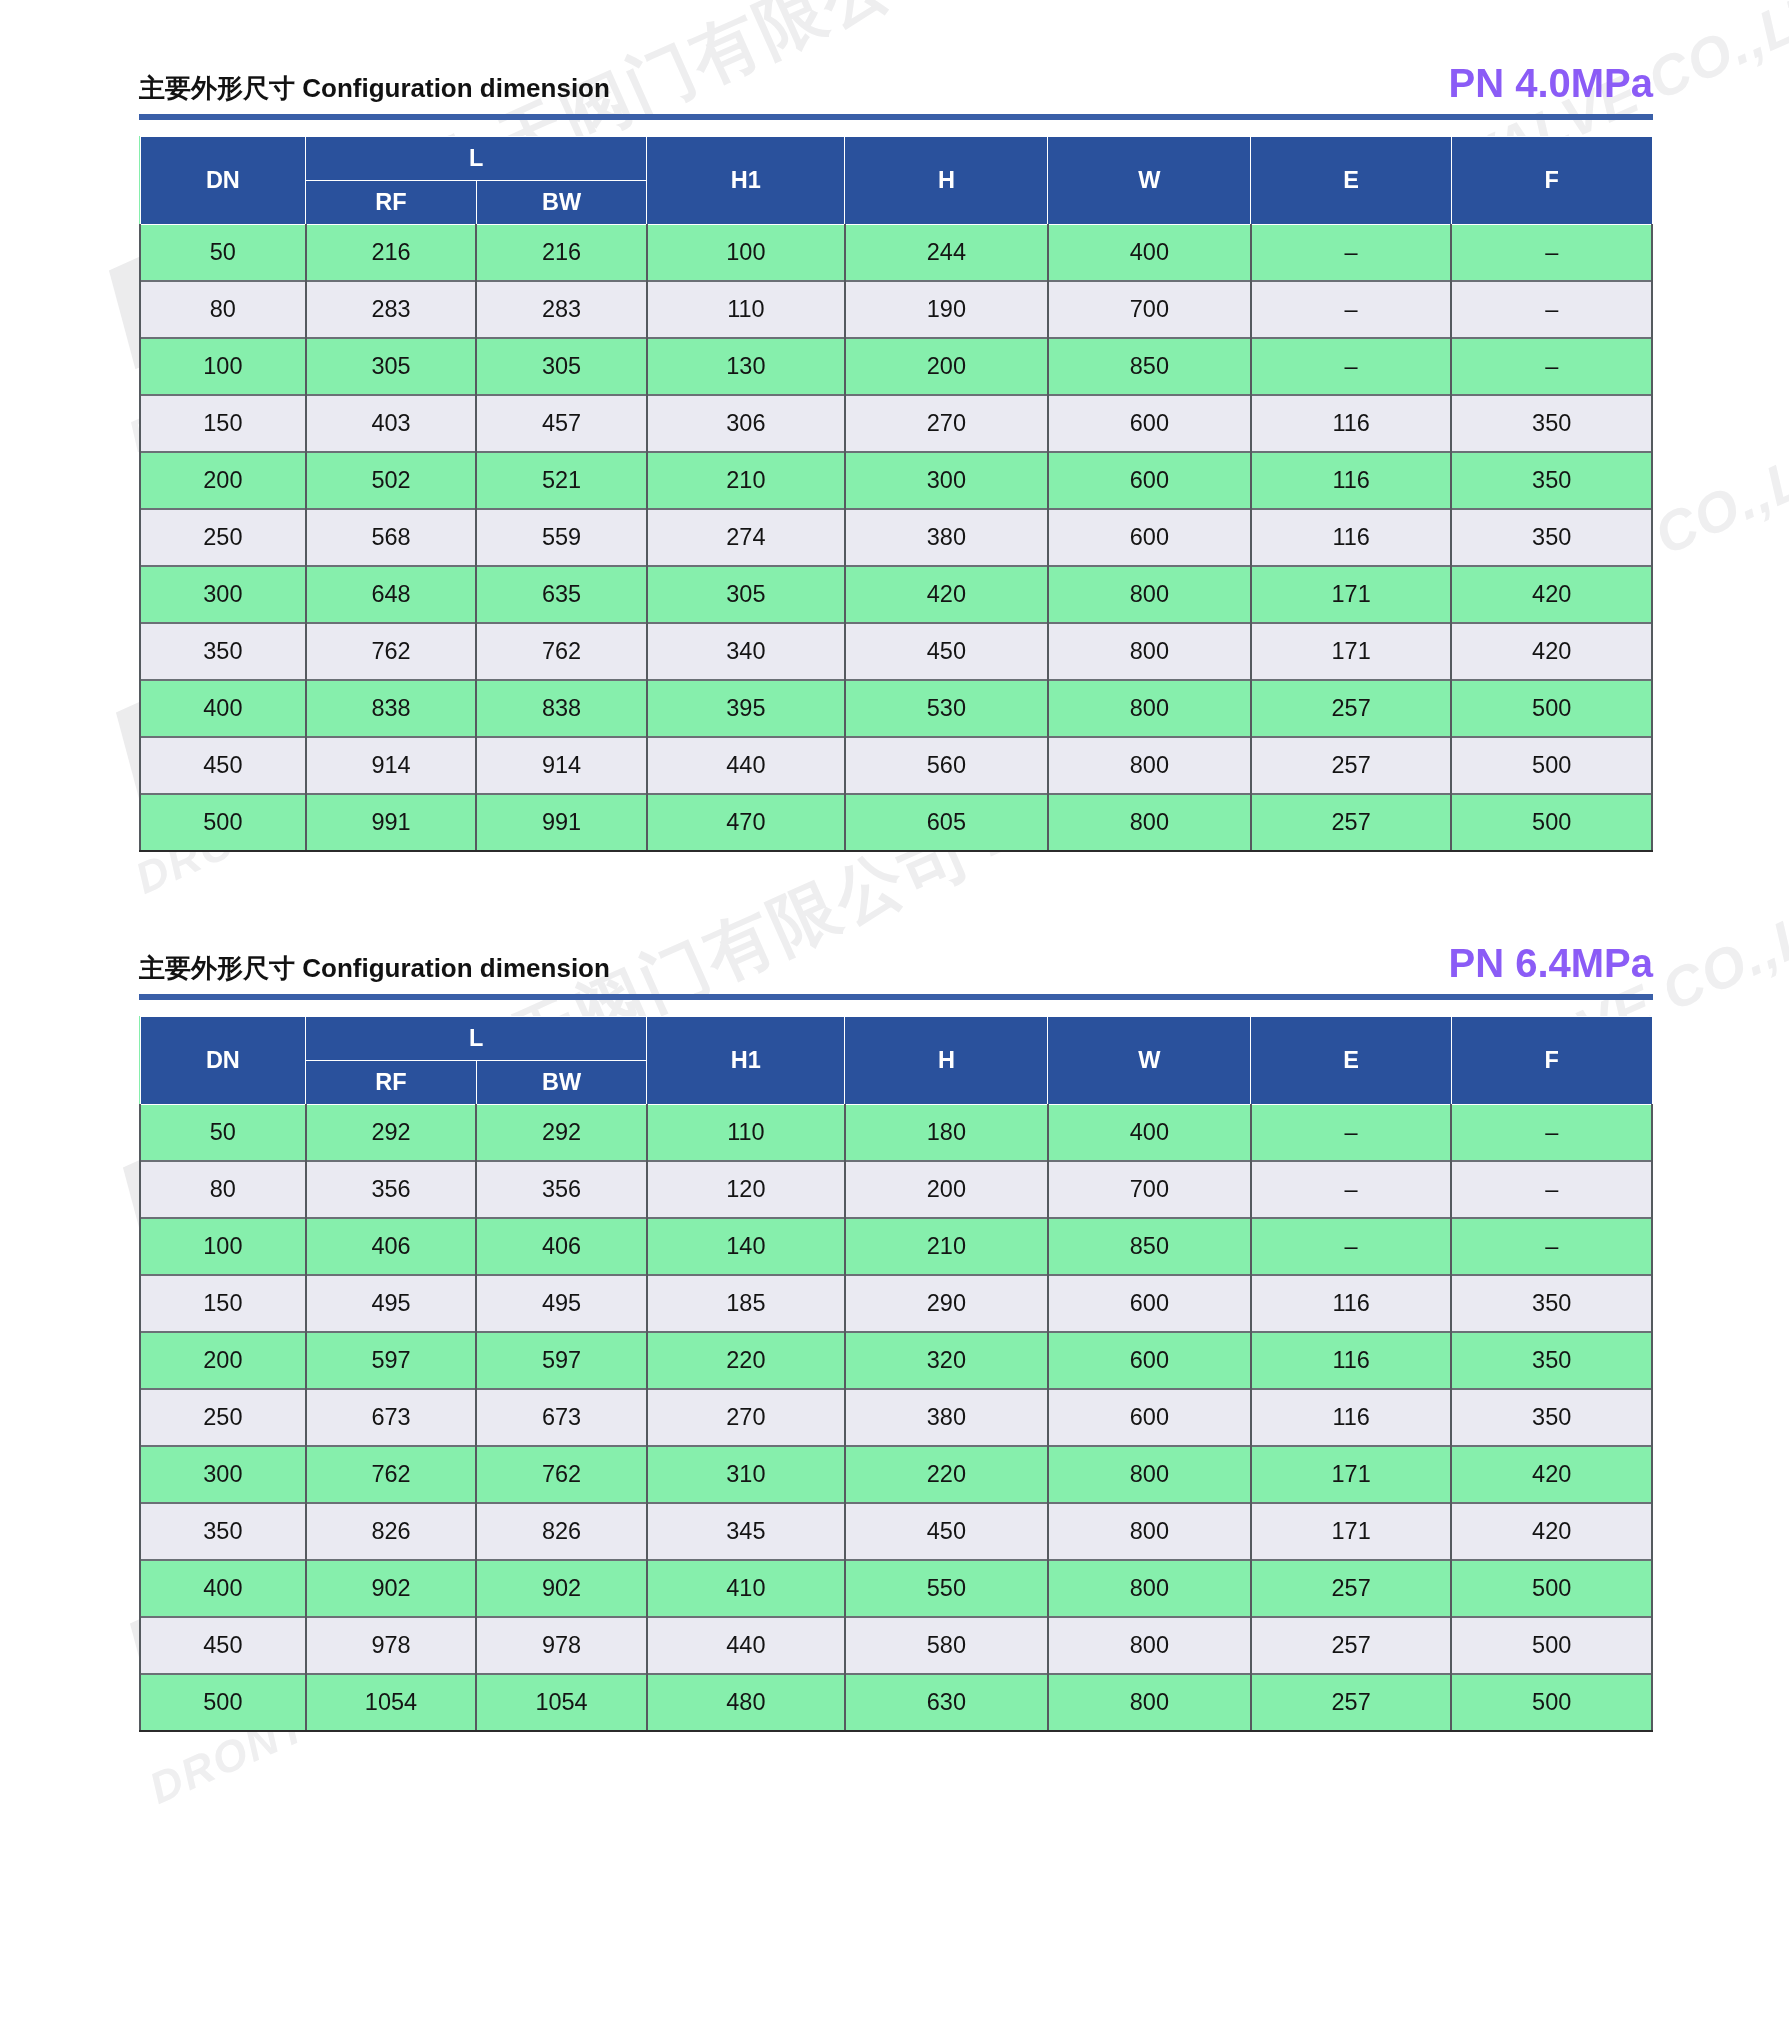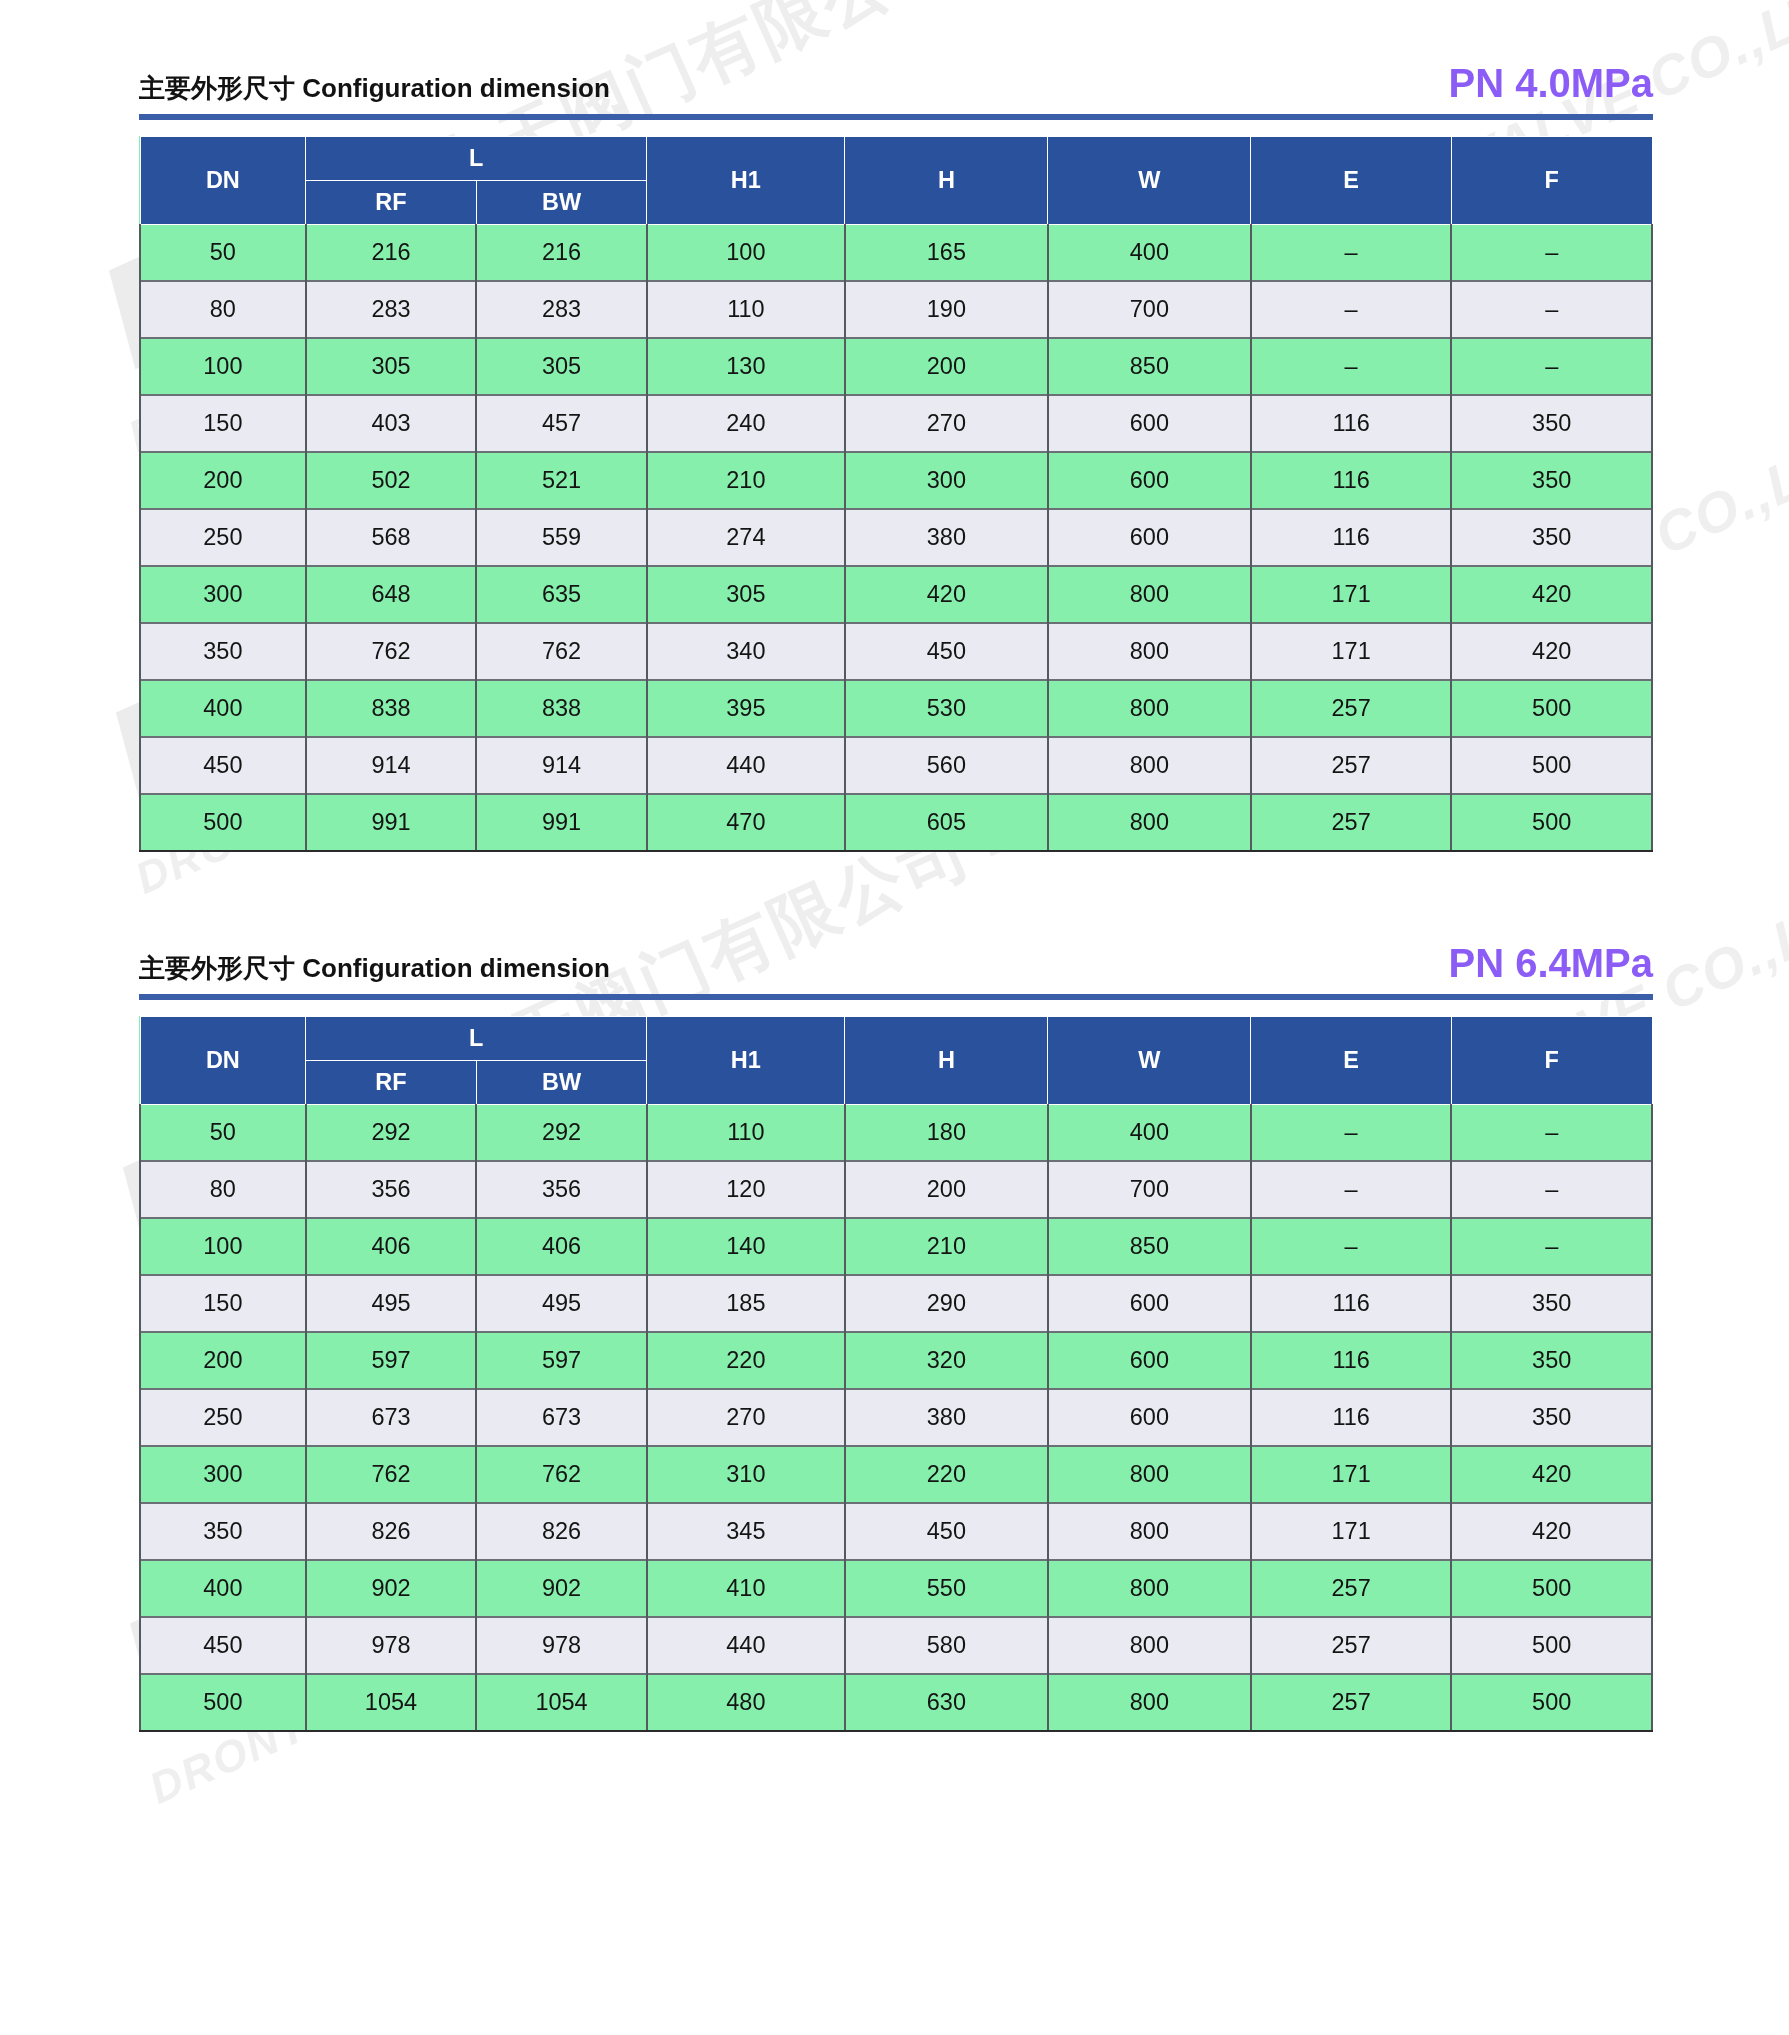--- a/index.html
+++ b/index.html
@@ -262,21 +262,21 @@
             <th>RF</th>
             <th>BW</th>
           </tr>
         </thead>
         <tbody>
             <tr>
               <td>50</td>
               <td>216</td>
               <td>216</td>
               <td>100</td>
-              <td>165</td>
+              <td>244</td>
               <td>400</td>
               <td>–</td>
               <td>–</td>
             </tr>
             <tr class="alt sep">
               <td>80</td>
               <td>283</td>
               <td>283</td>
               <td>110</td>
               <td>190</td>
@@ -291,21 +291,21 @@
               <td>130</td>
               <td>200</td>
               <td>850</td>
               <td>–</td>
               <td>–</td>
             </tr>
             <tr class="alt sep">
               <td>150</td>
               <td>403</td>
               <td>457</td>
-              <td>240</td>
+              <td>306</td>
               <td>270</td>
               <td>600</td>
               <td>116</td>
               <td>350</td>
             </tr>
             <tr class="sep">
               <td>200</td>
               <td>502</td>
               <td>521</td>
               <td>210</td>

